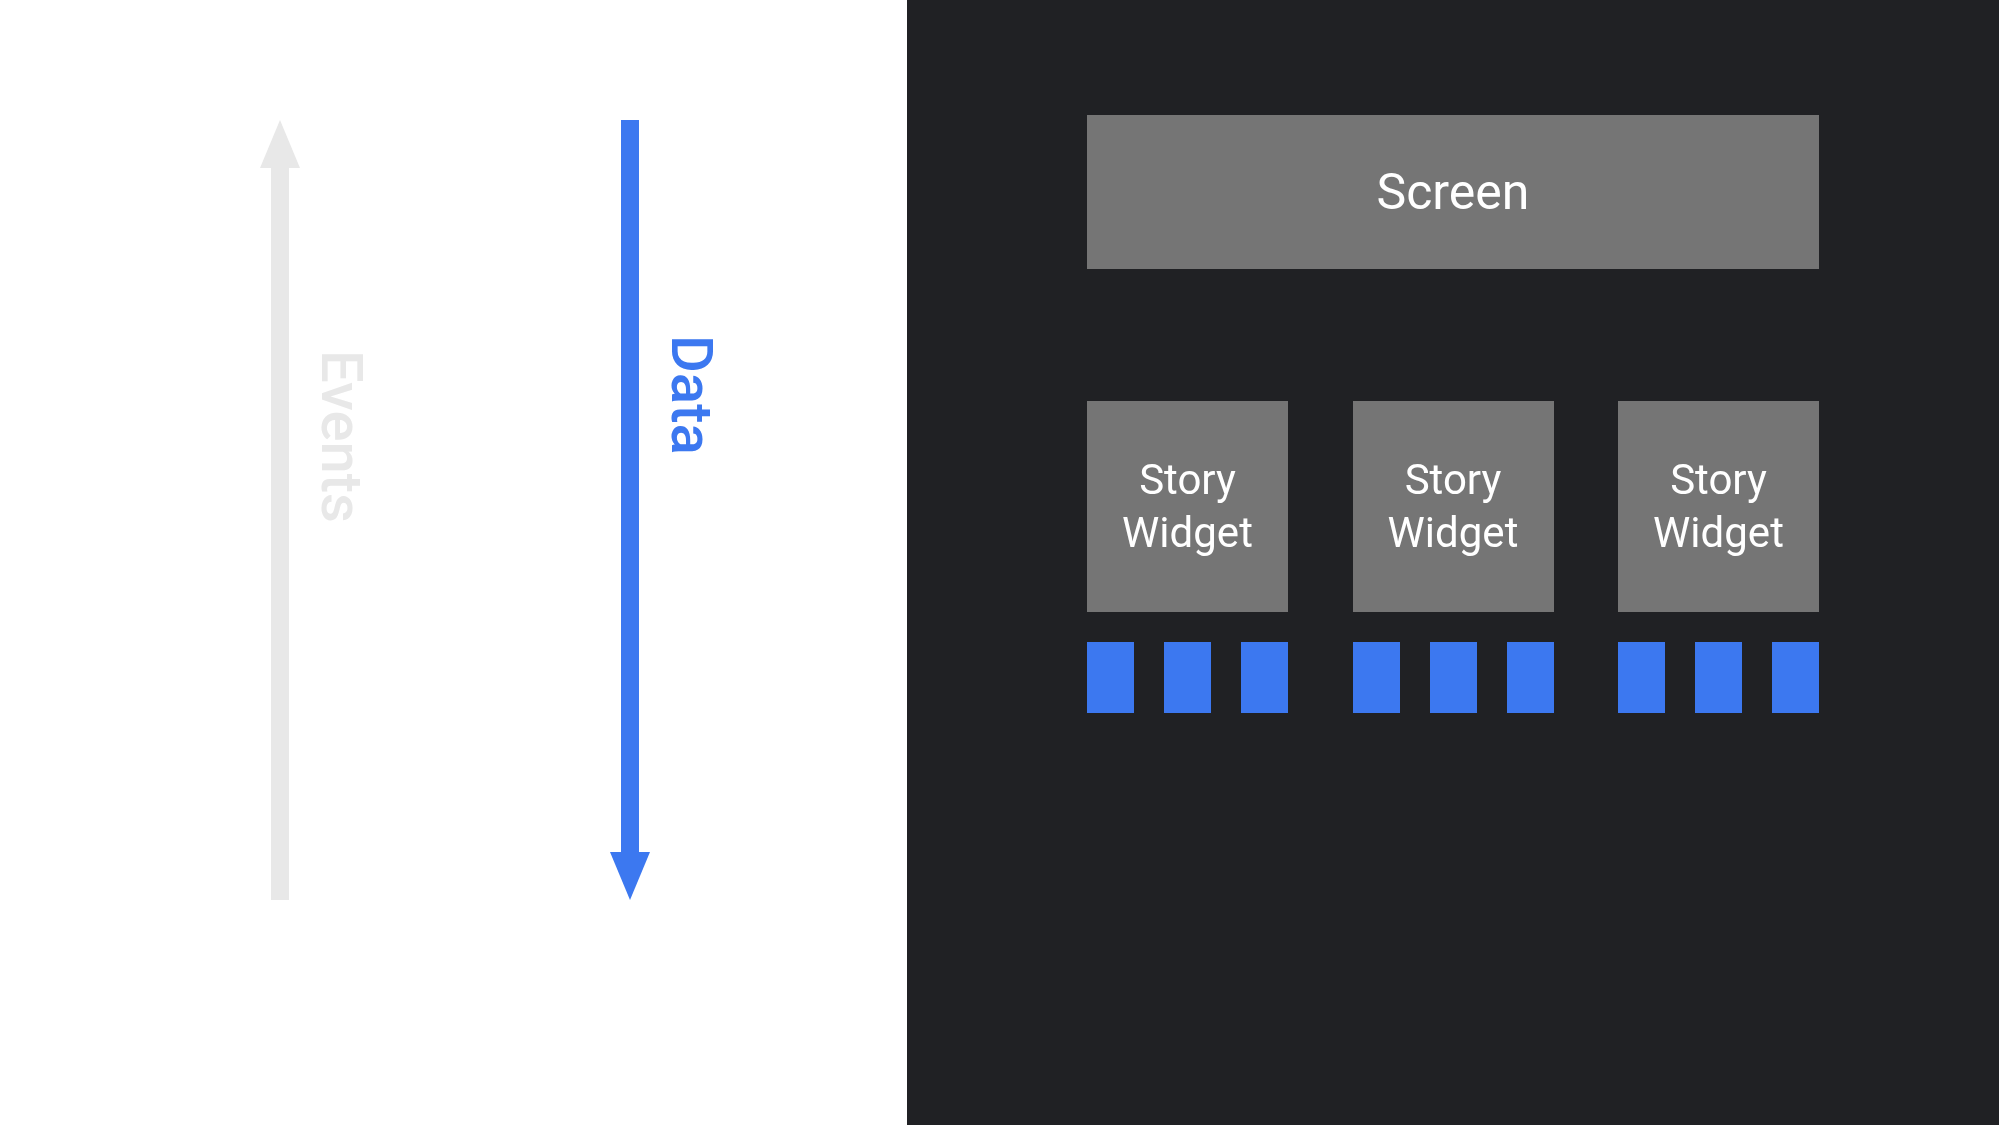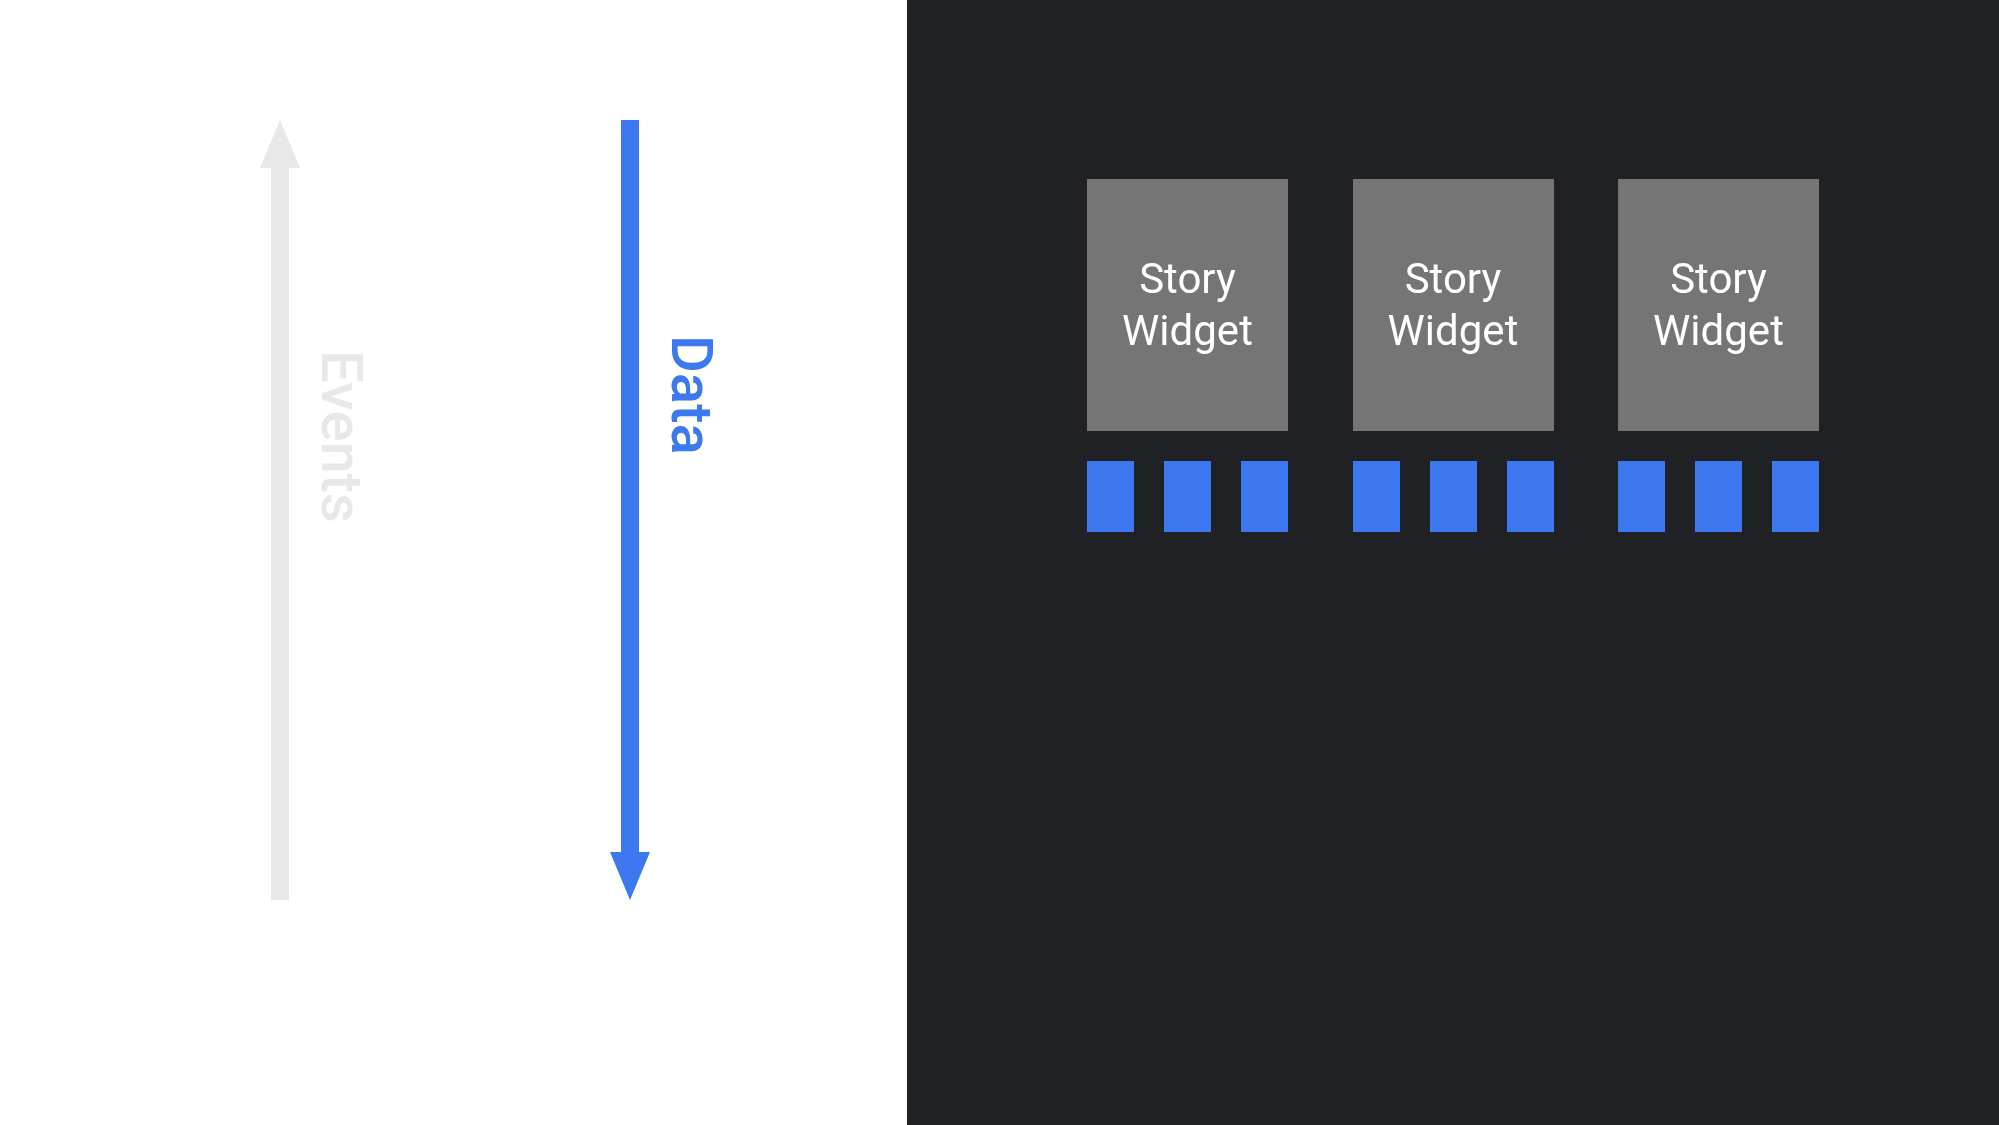--- a/index.html
+++ b/index.html
@@ -80,21 +80,21 @@
       height: 68px;
     }
     .widget-row {
       width: 732px;
       display: flex;
       justify-content: space-between;
       margin-top: 64px;
     }
     .widget-box {
       width: 201px;
-      height: 252px;
+      height: 211px;
       background: #757575;
       color: #ffffff;
       display: flex;
       flex-direction: column;
       align-items: center;
       justify-content: center;
       font-size: 42px;
       font-weight: 400;
       line-height: 1.25;
       text-align: center;
@@ -137,20 +137,21 @@
       <rect x="11" y="0" width="18" height="734" fill="#3c78f0"></rect>
       <polygon points="20,780 0,732 40,732" fill="#3c78f0"></polygon>
     </svg>
     <span class="arrow-label">Data</span>
   </div>
 
 </div>
 
 <div class="right-panel">
 
+  <div class="big-box">Screen</div>
   <div class="big-box-spacer"></div>
 
   <div class="widget-row">
     <div class="widget-box">
       <span class="widget-line">Story</span>
       <span class="widget-line">Widget</span>
     </div>
     <div class="widget-box">
       <span class="widget-line">Story</span>
       <span class="widget-line">Widget</span>

